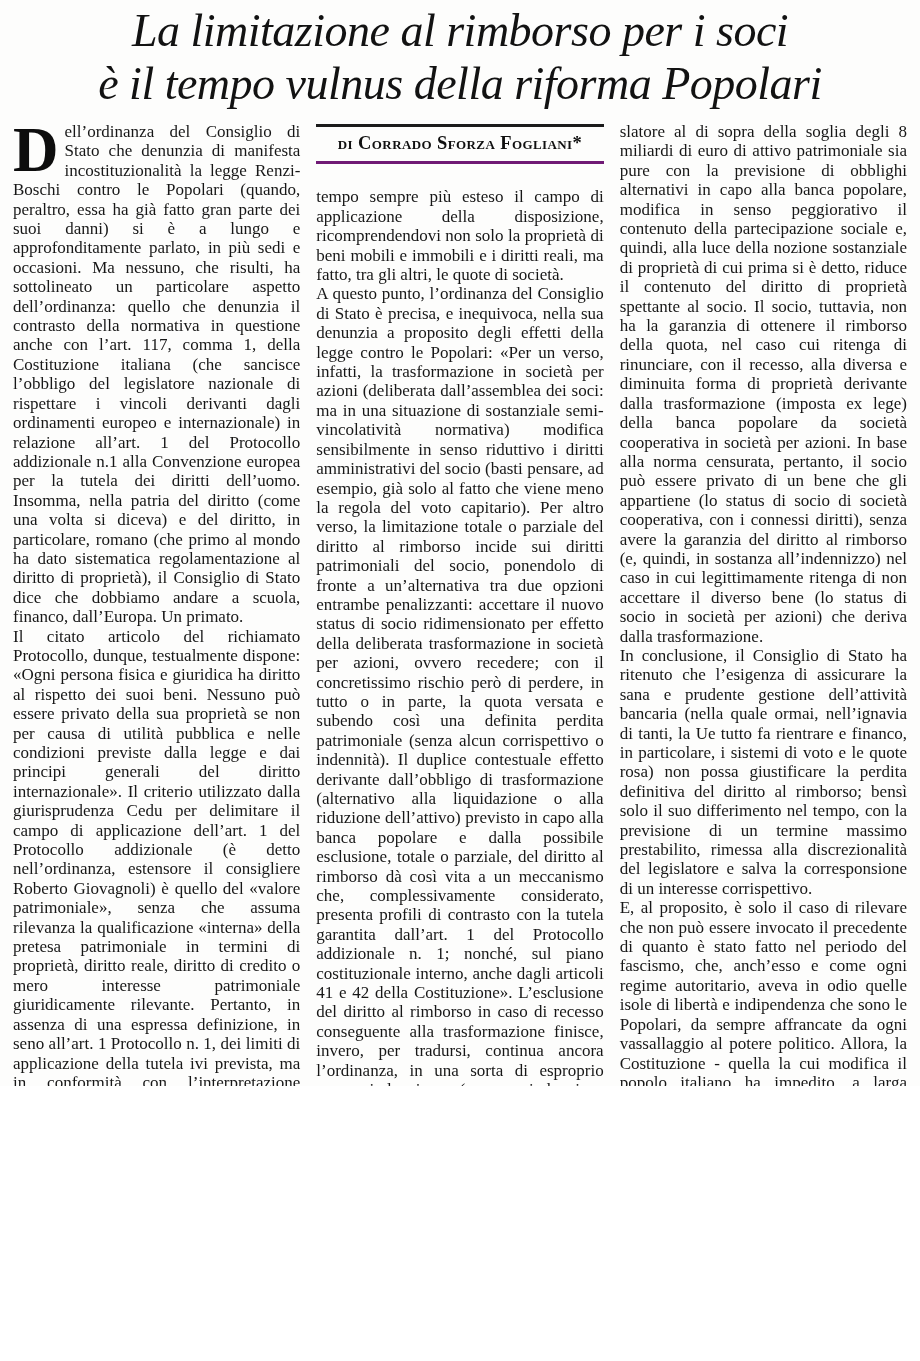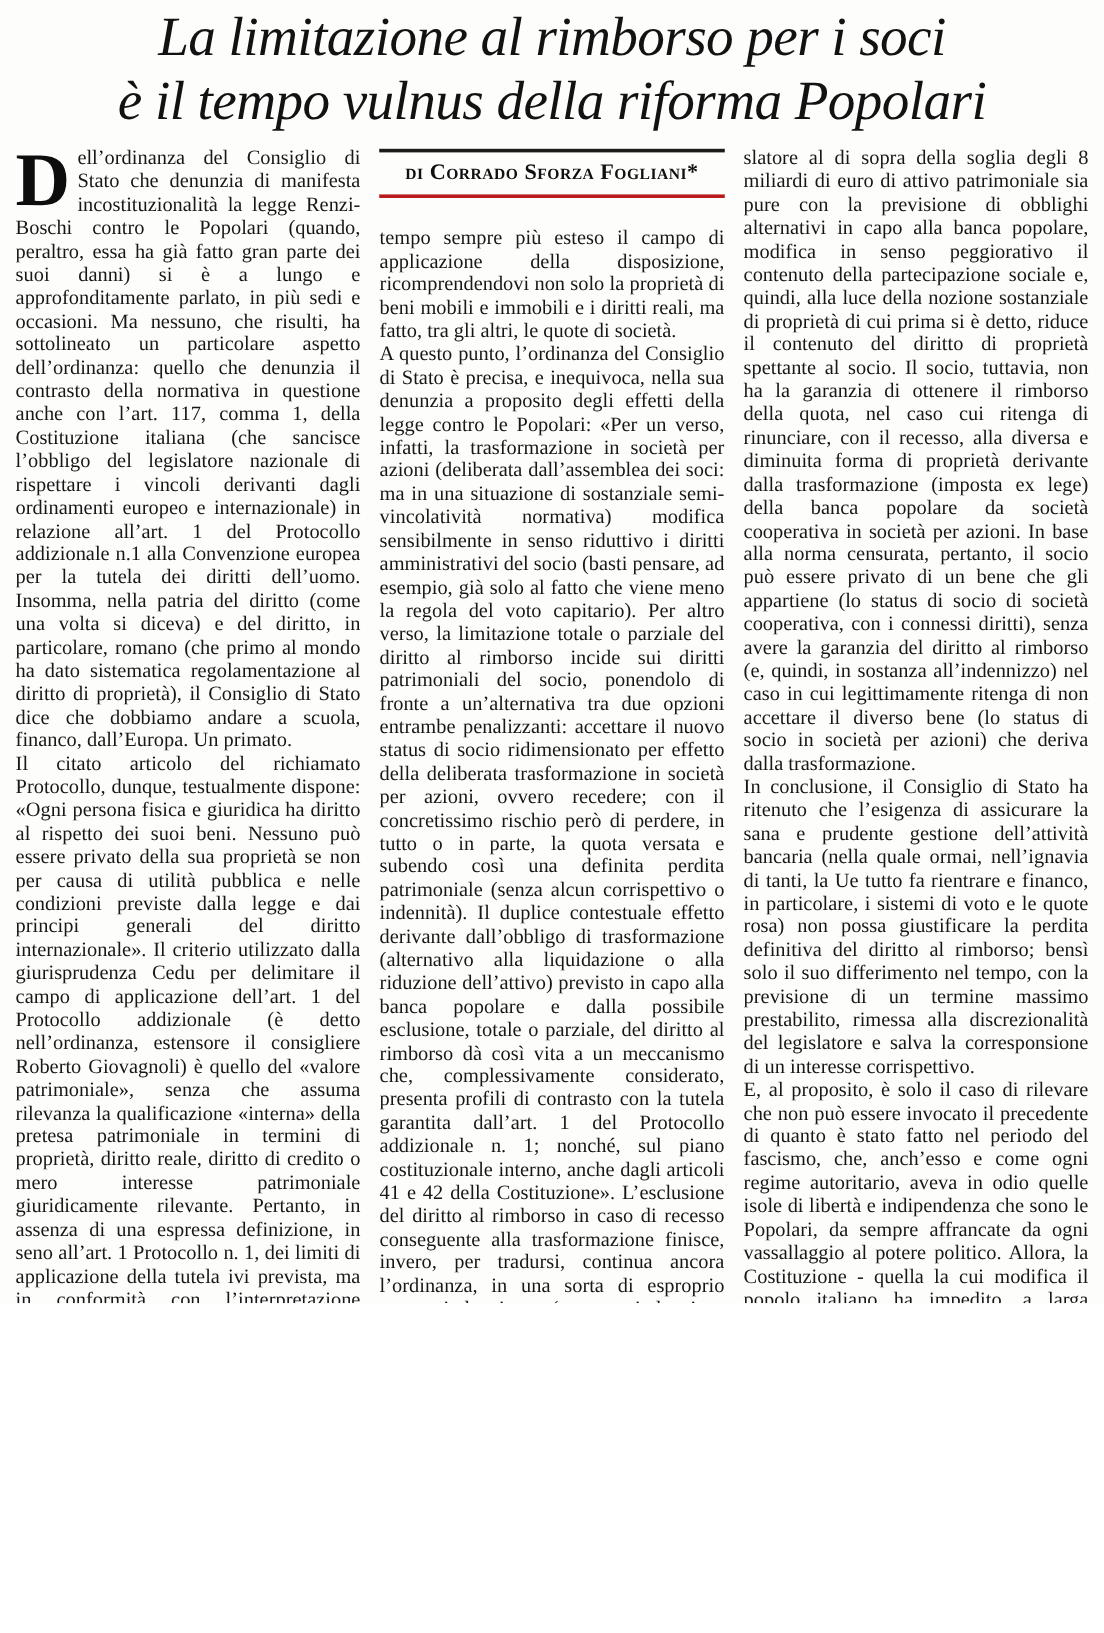--- a/index.html
+++ b/index.html
@@ -45,21 +45,21 @@
   .dropcap {
     float: left;
     font-weight: 700;
     font-size: 63px;
     line-height: 50px;
     padding: 3px 6px 2px 0;
     color: #0d0d0d;
   }
   .byline-block {
     border-top: 3px solid #1b1b1b;
-    border-bottom: 3px solid #b91c1c;
+    border-bottom: 3px solid #701a75;
     text-align: center;
     padding: 7px 0 8px 0;
     margin: 2px 0 23px 0;
   }
   .byline-text {
     font-variant: small-caps;
     font-weight: 700;
     font-size: 18.5px;
     letter-spacing: 0.4px;
     color: #101010;

